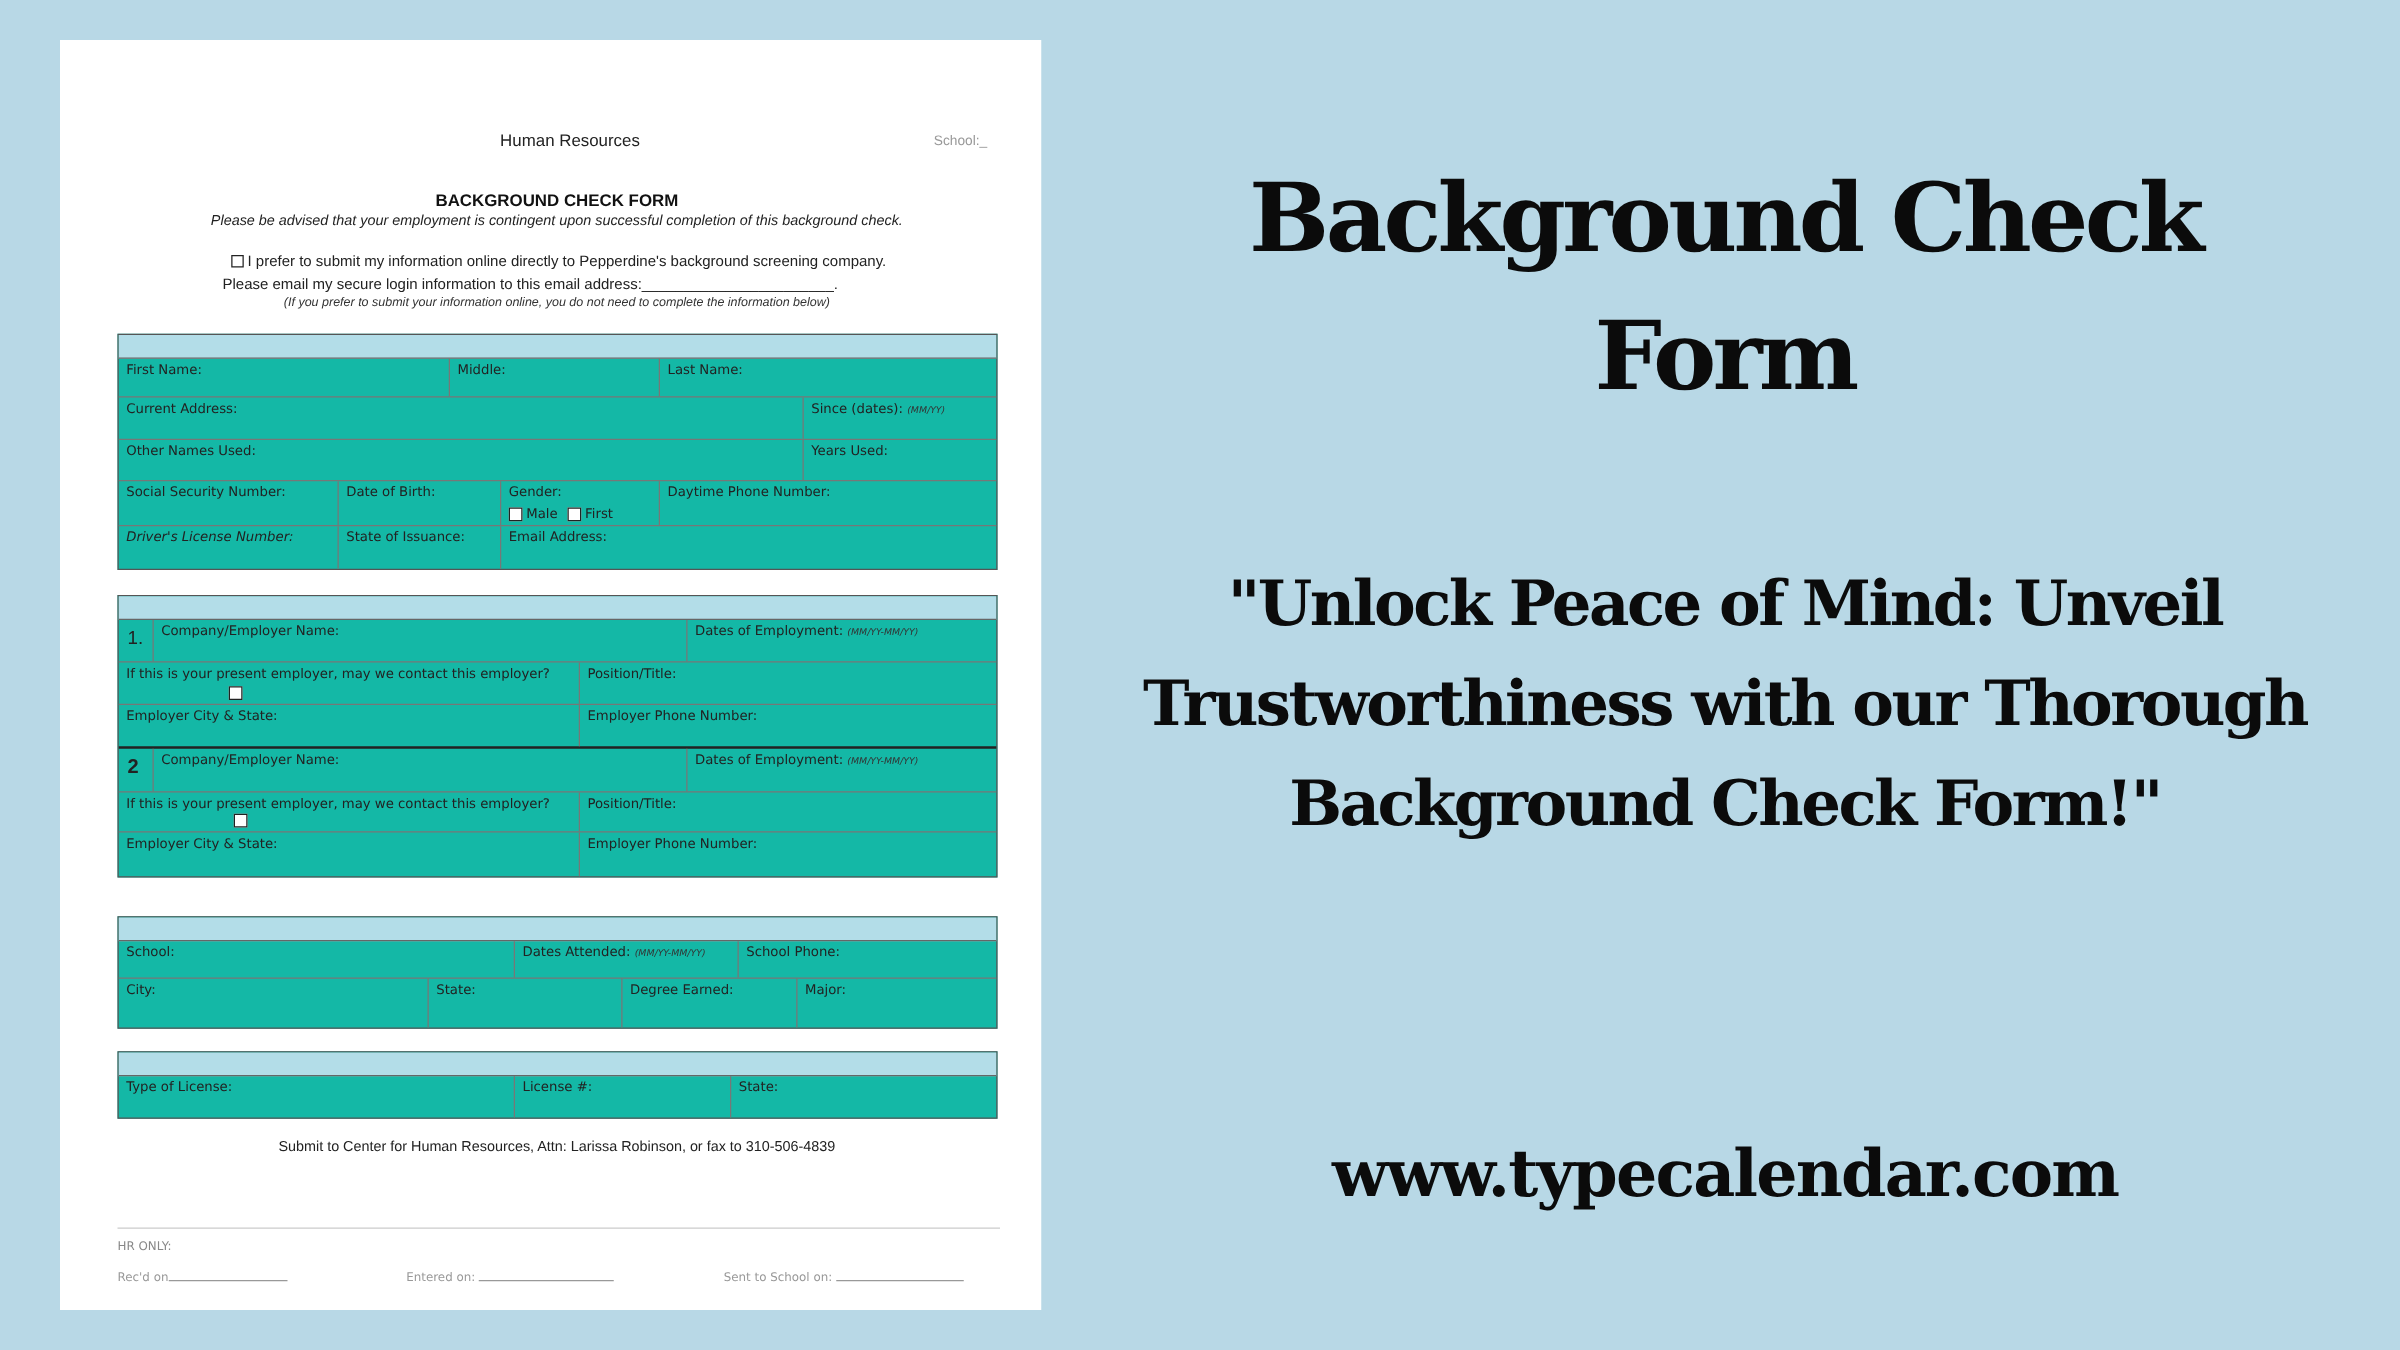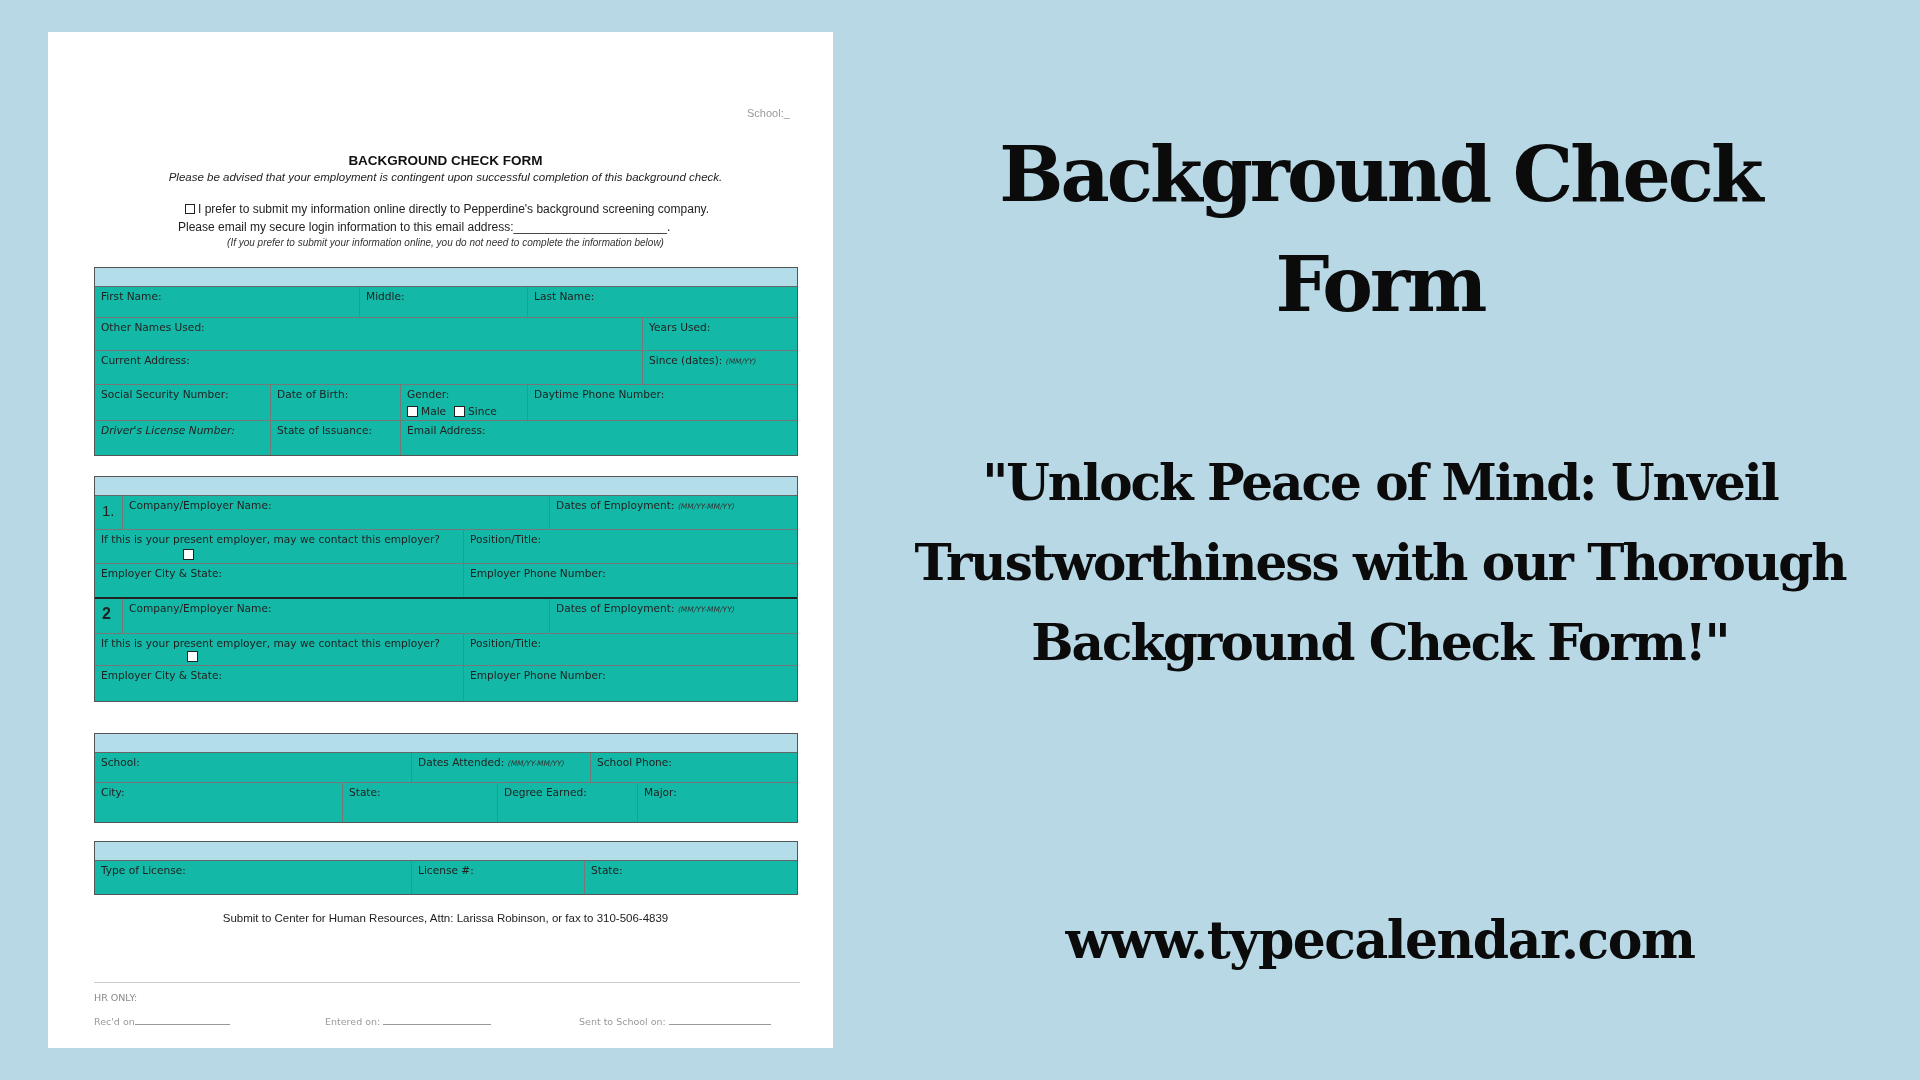--- a/index.html
+++ b/index.html
@@ -70,57 +70,58 @@
     position: absolute; left: 900px; width: 960px; top: 900px; text-align: center;
     font-family: "DejaVu Serif", serif; font-weight: bold; font-size: 52px; letter-spacing: -1.5px; color: #0b0b0b;
     line-height: 80px;
   }
 </style>
 </head>
 <body>
 
 <div class="paper">
 
+  <div class="abs hr-title">Human Resources</div>
   <div class="abs school-tag">School:_</div>
 
   <div class="abs form-title">BACKGROUND CHECK FORM</div>
   <div class="abs form-sub">Please be advised that your employment is contingent upon successful completion of this background check.</div>
 
   <div class="abs opt-line1">
     <span class="cb"></span>
     <span>I prefer to submit my information online directly to Pepperdine's background screening company.</span>
   </div>
   <div class="abs opt-line2">Please email my secure login information to this email address:_______________________.</div>
   <div class="abs opt-note">(If you prefer to submit your information online, you do not need to complete the information below)</div>
 
   <div class="tbl" style="top:235px;">
     <div class="bar"></div>
     <div class="row" style="height:31px;">
       <div class="cell" style="width:265px;"><span>First Name:</span></div>
       <div class="cell" style="width:168px;"><span>Middle:</span></div>
       <div class="cell" style="flex:1;"><span>Last Name:</span></div>
     </div>
+    <div class="row" style="height:34px;">
+      <div class="cell" style="width:548px;"><span>Current Address:</span></div>
+      <div class="cell" style="flex:1;"><span>Since (dates):</span> <span class="hint">(MM/YY)</span></div>
+    </div>
     <div class="row" style="height:33px;">
       <div class="cell" style="width:548px;"><span>Other Names Used:</span></div>
       <div class="cell" style="flex:1;"><span>Years Used:</span></div>
-    </div>
-    <div class="row" style="height:34px;">
-      <div class="cell" style="width:548px;"><span>Current Address:</span></div>
-      <div class="cell" style="flex:1;"><span>Since (dates):</span> <span class="hint">(MM/YY)</span></div>
     </div>
     <div class="row" style="height:36px;">
       <div class="cell" style="width:176px;"><span>Social Security Number:</span></div>
       <div class="cell" style="width:130px;"><span>Date of Birth:</span></div>
       <div class="cell" style="width:127px;">
         <span>Gender:</span>
         <div class="gender-opts">
           <span class="cb"></span>
             <span class="lbl">Male</span>
           <span class="cb"></span>
-            <span class="lbl">Since</span>
+            <span class="lbl">First</span>
         </div>
       </div>
       <div class="cell" style="flex:1;"><span>Daytime Phone Number:</span></div>
     </div>
     <div class="row" style="height:34px;">
       <div class="cell" style="width:176px;font-style:italic;"><span>Driver's License Number:</span></div>
       <div class="cell" style="width:130px;"><span>State of Issuance:</span></div>
       <div class="cell" style="flex:1;"><span>Email Address:</span></div>
     </div>
   </div>

